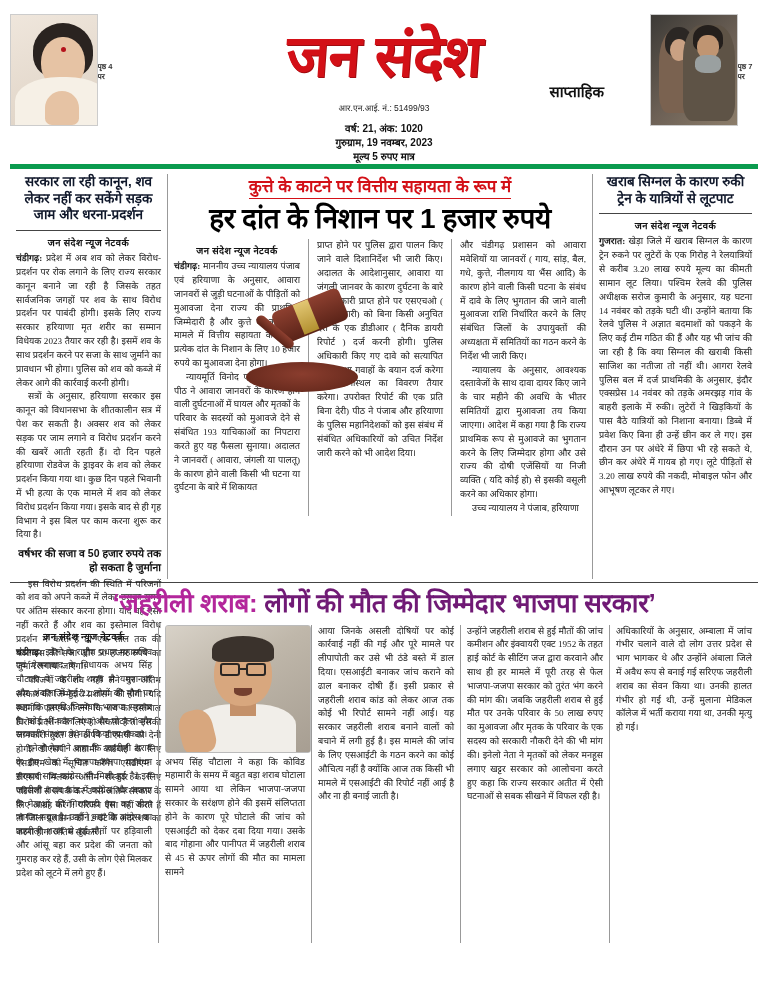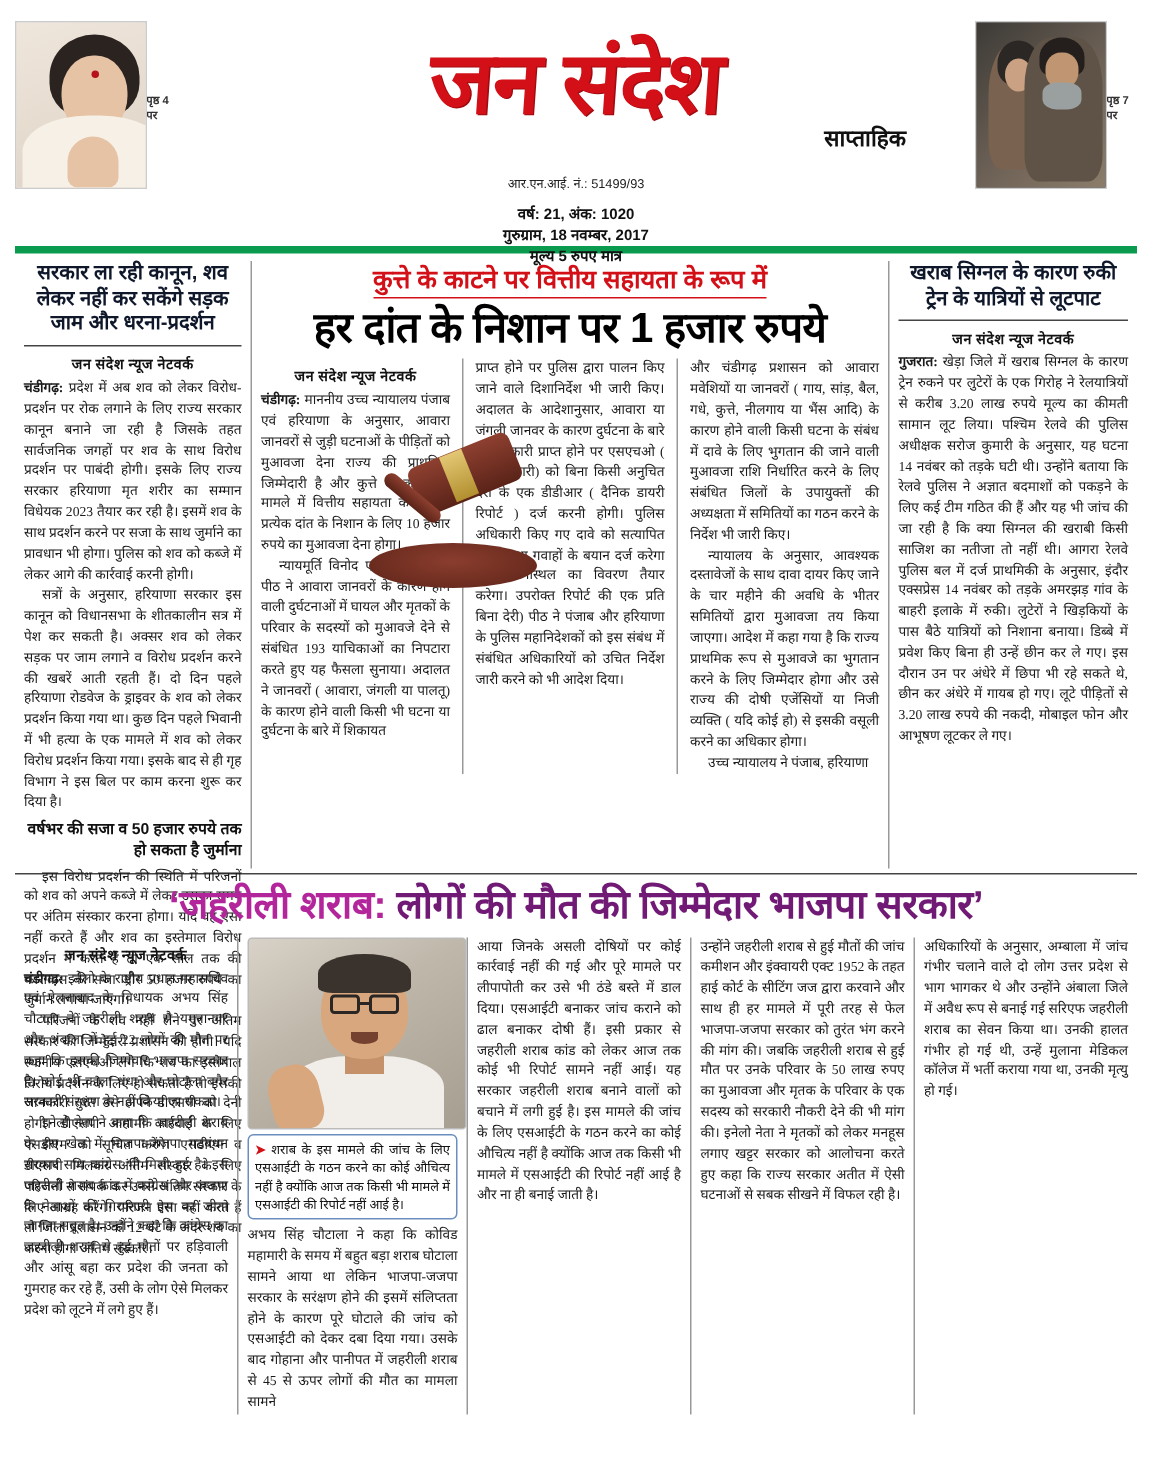--- a/index.html
+++ b/index.html
@@ -80,21 +80,21 @@
     color: #111;
     margin-top: -2px;
     margin-right: 46px;
     text-align: right;
     font-family: "Liberation Sans", sans-serif;
   }
 
   .mast-rni {
     font-size: 8.5px;
     color: #222;
-    margin-top: 15px;
+    margin-top: 1px;
     font-family: "Liberation Sans", sans-serif;
   }
 
   .mast-line {
     display: flex;
     justify-content: space-between;
     align-items: center;
     font-size: 10px;
     font-weight: bold;
     color: #111;
@@ -317,21 +317,21 @@
       </div>
       <div class="mast-caption">पृष्ठ 4 पर</div>
     </div>
 
     <div class="mast-center">
       <div class="mast-title">जन संदेश</div>
       <div class="mast-sub">साप्ताहिक</div>
       <div class="mast-rni">आर.एन.आई. नं.: 51499/93</div>
       <div class="mast-line">
         <span>वर्ष: 21, अंक: 1020</span>
-        <span>गुरुग्राम, 18 नवम्बर, 2017</span>
+        <span>गुरुग्राम, 19 नवम्बर, 2023</span>
         <span>मूल्य 5 रुपए मात्र</span>
       </div>
     </div>
 
     <div class="mast-photo-box">
       <div class="mast-photo right">
         <div class="tiger-bg"></div>
         <div class="tiger-f1"></div>
           <div class="tiger-f1h"></div>
           <div class="tiger-f1s"></div>
@@ -441,23 +441,20 @@
           <div class="prt-body"></div>
           <div class="prt-neck"></div>
           <div class="prt-head"></div>
           <div class="prt-hair"></div>
           <div class="prt-glass1"></div>
           <div class="prt-glass2"></div>
           <div class="prt-bridge"></div>
           <div class="prt-mouth"></div>
           <div class="prt-hand"></div>
         </div>
-        <div class="photo-cap-box">
-          <span class="arrow">➤</span><span> शराब के इस मामले की जांच के लिए एसआईटी के गठन करने का कोई औचित्य नहीं है क्योंकि आज तक किसी भी मामले में एसआईटी की रिपोर्ट नहीं आई है।</span>
-        </div>
         <div class="body-text">
           <p class="noindent">अभय सिंह चौटाला ने कहा कि कोविड महामारी के समय में बहुत बड़ा शराब घोटाला सामने आया था लेकिन भाजपा-जजपा सरकार के सरंक्षण होने की इसमें संलिप्तता होने के कारण पूरे घोटाले की जांच को एसआईटी को देकर दबा दिया गया। उसके बाद गोहाना और पानीपत में जहरीली शराब से 45 से ऊपर लोगों की मौत का मामला सामने</p>
         </div>
       </div>
 
       <div class="vsep"></div>
 
       <div class="lc lc3">
         <div class="body-text">
           <p class="noindent">आया जिनके असली दोषियों पर कोई कार्रवाई नहीं की गई और पूरे मामले पर लीपापोती कर उसे भी ठंडे बस्ते में डाल दिया। एसआईटी बनाकर जांच कराने को ढाल बनाकर दोषी हैं। इसी प्रकार से जहरीली शराब कांड को लेकर आज तक कोई भी रिपोर्ट सामने नहीं आई। यह सरकार जहरीली शराब बनाने वालों को बचाने में लगी हुई है। इस मामले की जांच के लिए एसआईटी के गठन करने का कोई औचित्य नहीं है क्योंकि आज तक किसी भी मामले में एसआईटी की रिपोर्ट नहीं आई है और ना ही बनाई जाती है।</p>

